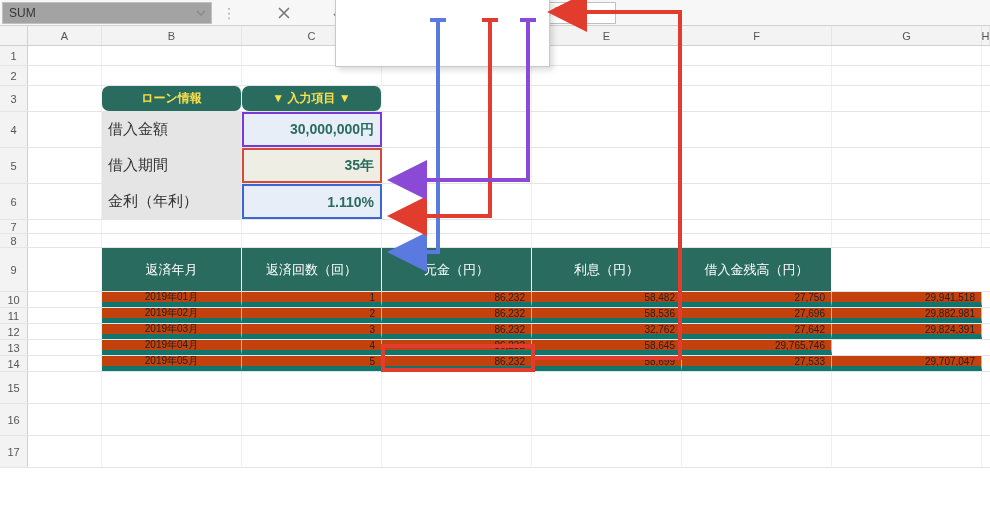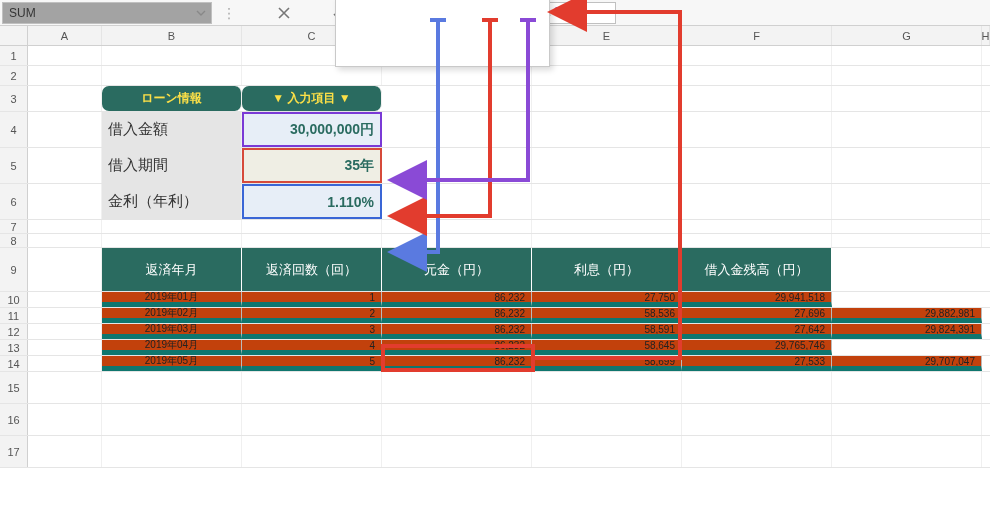--- a/index.html
+++ b/index.html
@@ -297,40 +297,41 @@
       <div class="cell cF thdr">利息（円）</div>
       <div class="cell cG thdr">借入金残高（円）</div>
     </div>
 
     <div class="gridrow h10">
       <div class="rhdr">10</div>
       <div class="cell cA"></div>
       <div class="cell cB tcell center" style="justify-content:center">2019年01月</div>
       <div class="cell cC tcell">1</div>
       <div class="cell cD tcell">86,232</div>
+      <div class="cell cE tcell">58,482</div>
       <div class="cell cF tcell">27,750</div>
       <div class="cell cG tcell">29,941,518</div>
     </div>
     <div class="gridrow h11">
       <div class="rhdr">11</div>
       <div class="cell cA"></div>
       <div class="cell cB tcell center" style="justify-content:center">2019年02月</div>
       <div class="cell cC tcell">2</div>
       <div class="cell cD tcell">86,232</div>
       <div class="cell cE tcell">58,536</div>
       <div class="cell cF tcell">27,696</div>
       <div class="cell cG tcell">29,882,981</div>
     </div>
     <div class="gridrow h12">
       <div class="rhdr">12</div>
       <div class="cell cA"></div>
       <div class="cell cB tcell center" style="justify-content:center">2019年03月</div>
       <div class="cell cC tcell">3</div>
       <div class="cell cD tcell">86,232</div>
-      <div class="cell cE tcell">58,591</div>
+      <div class="cell cE tcell">32,762</div>
       <div class="cell cF tcell">27,642</div>
       <div class="cell cG tcell">29,824,391</div>
     </div>
     <div class="gridrow h13">
       <div class="rhdr">13</div>
       <div class="cell cA"></div>
       <div class="cell cB tcell center" style="justify-content:center">2019年04月</div>
       <div class="cell cC tcell">4</div>
       <div class="cell cD tcell">86,232</div>
       <div class="cell cE tcell">58,645</div>

